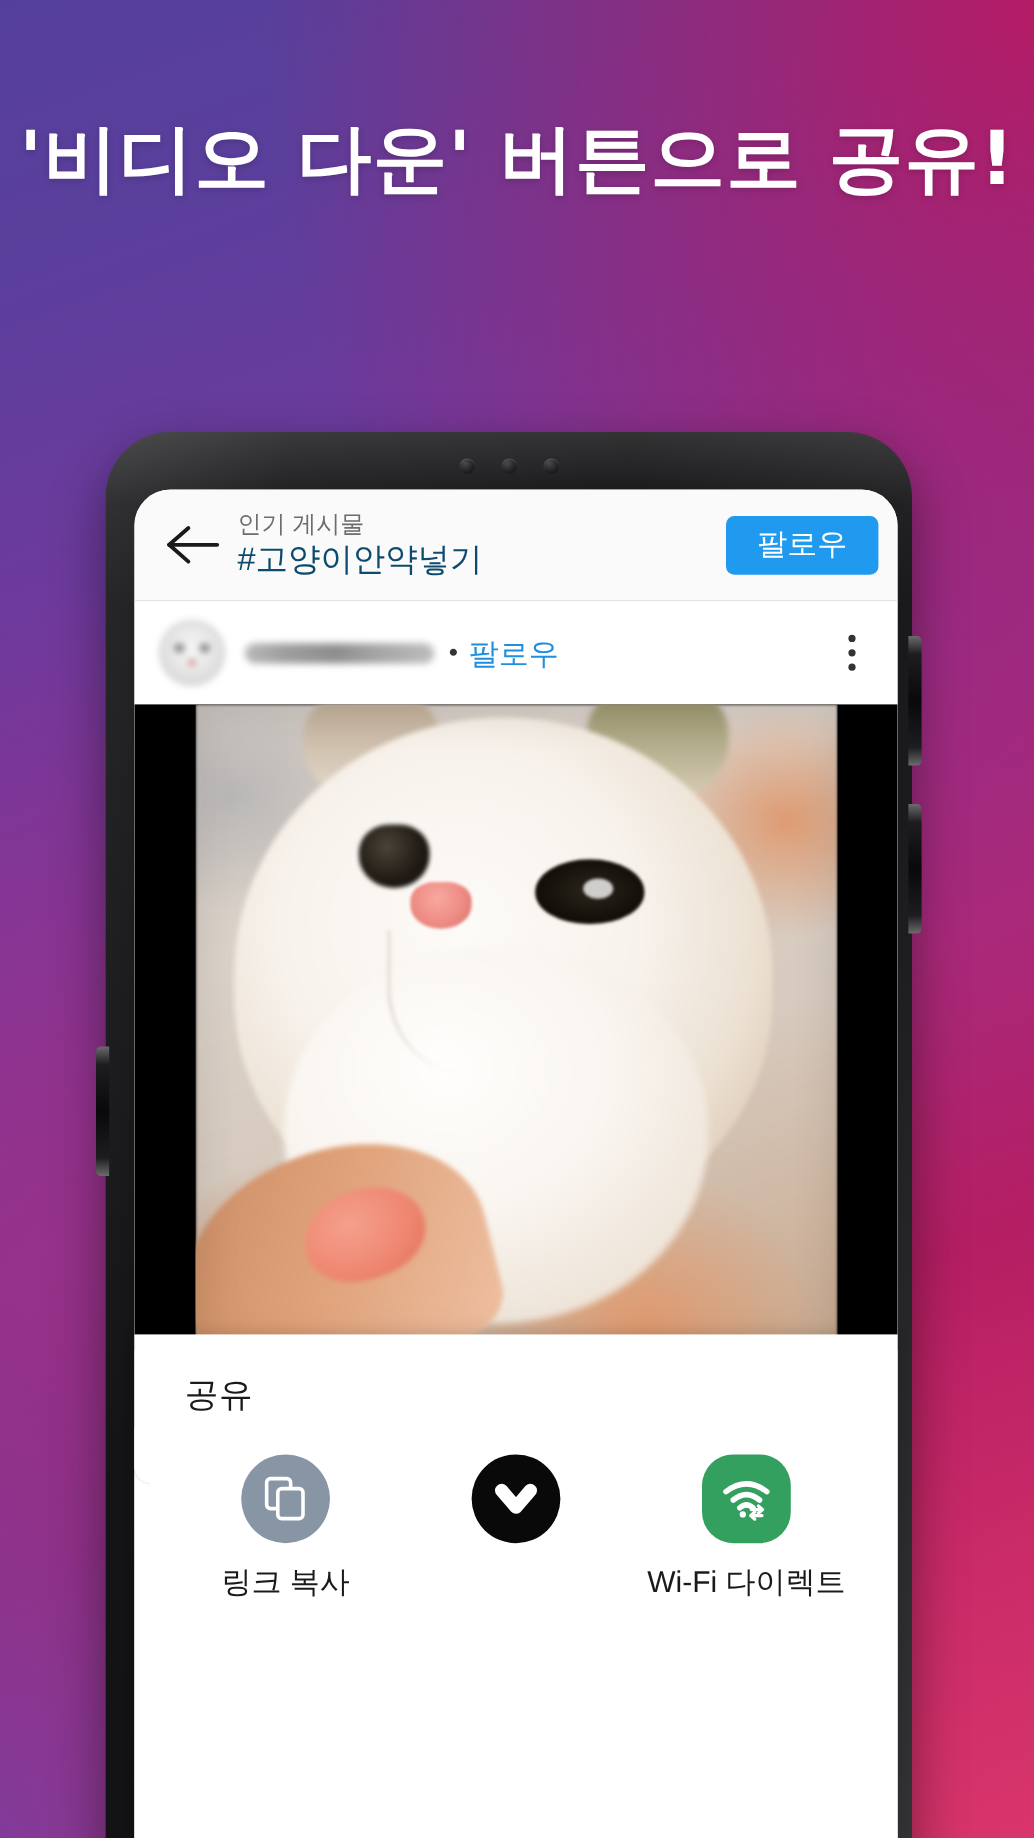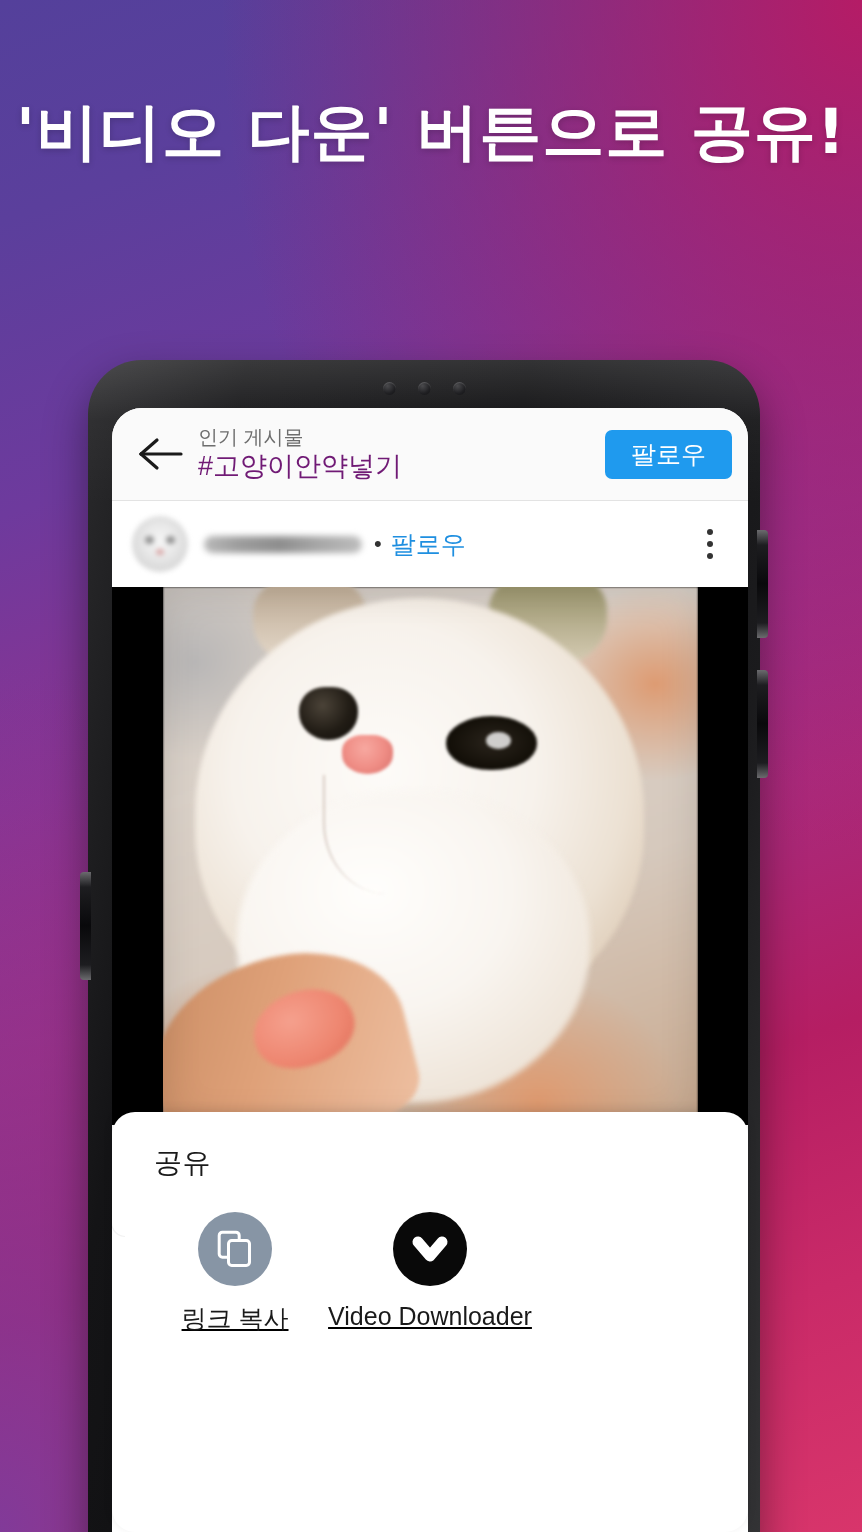--- a/index.html
+++ b/index.html
@@ -87,21 +87,21 @@
   .appbar {
     height:93px;
     background:#fafafa;
     display:flex; align-items:center;
     padding:0 16px 0 22px;
     border-bottom:1px solid #e3e3e3;
   }
   .back-icon { width:54px; height:54px; flex:0 0 auto; display:flex; align-items:center; justify-content:center; }
   .appbar-texts { flex:1 1 auto; padding-left:10px; min-width:0; }
   .appbar-sub   { font-size:20px; color:#6d6d6d; line-height:1.25; }
-  .appbar-title { font-size:27px; color:#701a75; line-height:1.25; font-weight:400; }
+  .appbar-title { font-size:27px; color:#0c4a6e; line-height:1.25; font-weight:400; }
   .follow-btn {
     flex:0 0 auto;
     background:#1f9aee;
     color:#fff;
     font-size:25px;
     padding:12px 26px;
     border-radius:7px;
     border:none;
     line-height:1;
   }
@@ -216,21 +216,21 @@
     background:#fff; border-bottom-left-radius:14px;
     box-shadow:-1px 1px 0 rgba(0,0,0,.05);
   }
   .share-grid {
     position:absolute; left:0; right:0; top:100px;
     display:grid; grid-template-columns:repeat(3,1fr);
     row-gap:26px;
     padding:0 30px;
   }
   .share-item {
-    display:flex; flex-direction:column; align-items:center; gap:16px;text-decoration:underline;
+    display:flex; flex-direction:column; align-items:center; gap:16px;
   }
   .share-icon { width:74px; height:74px; display:flex; align-items:center; justify-content:center; }
   .share-label { font-size:25px; color:#1a1a1a; text-align:center; white-space:nowrap; }
 
   .ic-copy   { border-radius:50%; background:#8795a5; }
   .ic-email  { border-radius:26px; background:#ec4036; }
   .ic-vd     { border-radius:50%; background:#090909; }
   .ic-msg    { border-radius:26px; background:#1d93d2; }
   .ic-wifi   { border-radius:26px; background:#34a060; }
   .ic-nearby { background:transparent; }
@@ -300,21 +300,21 @@
         <div class="nose"></div>
         <div class="mouth"></div>
         <div class="finger"></div>
         <div class="finger-tip"></div>
         <div class="vignette"></div>
       </div>
     </div>
   </div>
 </div>
 
-<div class="share-sheet" style="left:112px; width:636px;border-radius:23px;">
+<div class="share-sheet" style="left:112px; width:636px;">
   <div class="share-sheet-inner">
     <div class="share-title">공유</div>
     <div class="sheet-notch"></div>
 
     <div class="share-grid">
 
       <div class="share-item">
         <div class="share-icon ic-copy">
           <svg width="36" height="38" viewBox="0 0 36 38" fill="none">
             <rect x="2.2" y="2.2" width="20" height="25" rx="3.2" stroke="#fff" stroke-width="3"></rect>
@@ -324,21 +324,33 @@
         <div class="share-label">링크 복사</div>
       </div>
 
 
       <div class="share-item">
         <div class="share-icon ic-vd">
           <svg width="40" height="32" viewBox="0 0 40 32" fill="none">
             <path d="M8 9 L20 23 L32 9" stroke="#fff" stroke-width="11" stroke-linecap="round" stroke-linejoin="round" fill="none"></path>
           </svg>
         </div>
-        <div class="share-label">Video Downloader</div>
-      </div>
-
-
+      </div>
+
+
+      <div class="share-item">
+        <div class="share-icon ic-wifi">
+          <svg width="46" height="40" viewBox="0 0 46 40" fill="none">
+            <path d="M6 14 Q23 1 40 14" stroke="#fff" stroke-width="4.6" stroke-linecap="round" fill="none"></path>
+            <path d="M12 21 Q23 12 34 21" stroke="#fff" stroke-width="4.6" stroke-linecap="round" fill="none"></path>
+            <path d="M17.5 27.5 Q23 22.5 28.5 27.5" stroke="#fff" stroke-width="4.6" stroke-linecap="round" fill="none"></path>
+            <circle cx="20" cy="33" r="2.6" fill="#fff"></circle>
+            <path d="M27 29 H36 M33 26 L36.5 29 L33 32" stroke="#fff" stroke-width="2.6" stroke-linecap="round" stroke-linejoin="round" fill="none"></path>
+            <path d="M36 34 H27 M30 31 L26.5 34 L30 37" stroke="#fff" stroke-width="2.6" stroke-linecap="round" stroke-linejoin="round" fill="none"></path>
+          </svg>
+        </div>
+        <div class="share-label">Wi-Fi 다이렉트</div>
+      </div>
 
 
     </div>
   </div>
 </div>
 
 </body></html>

